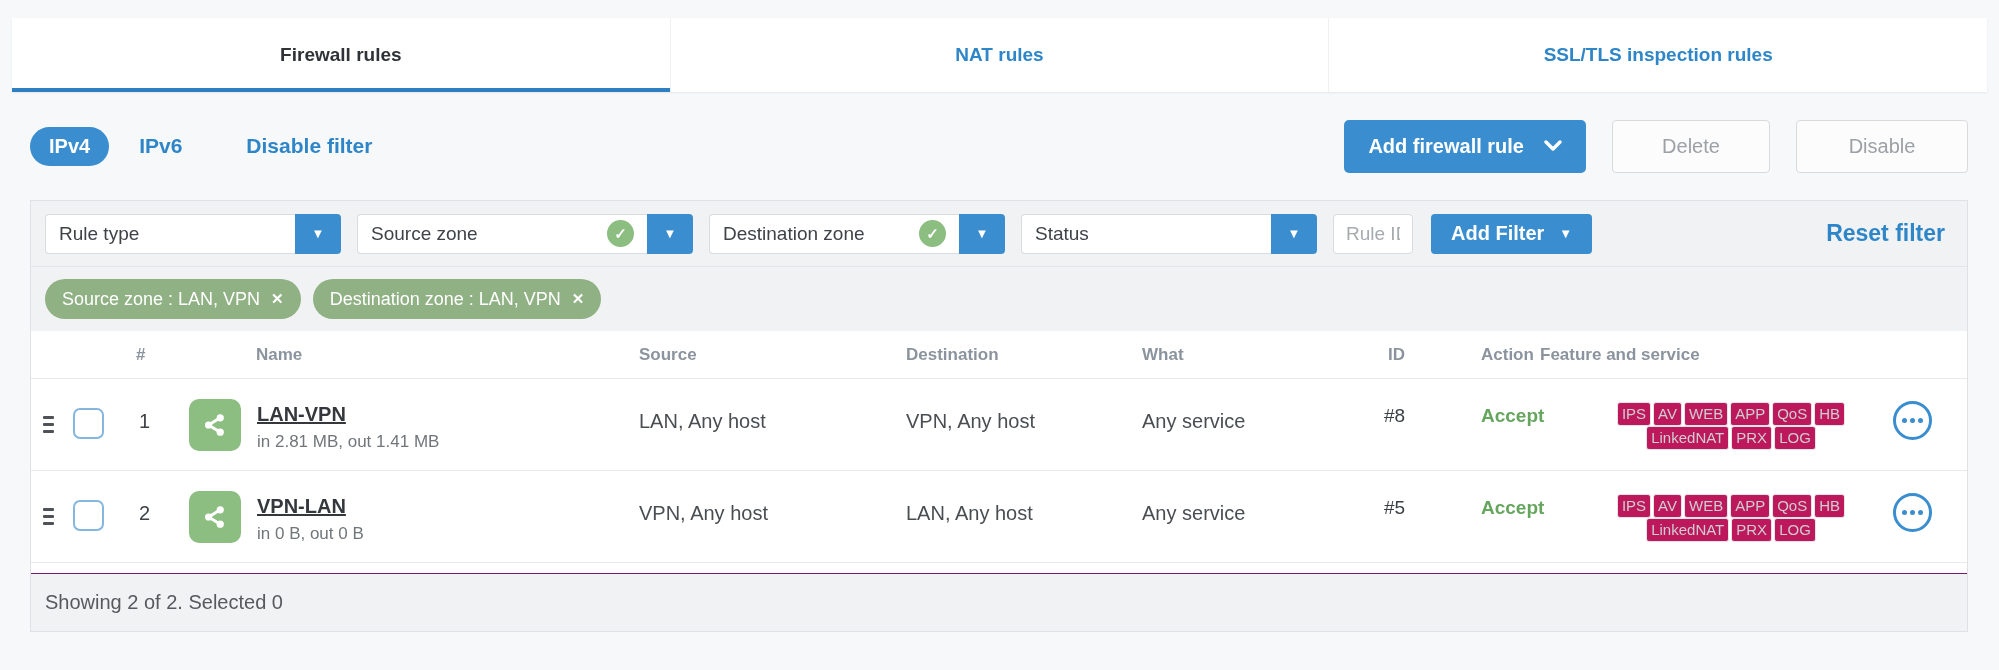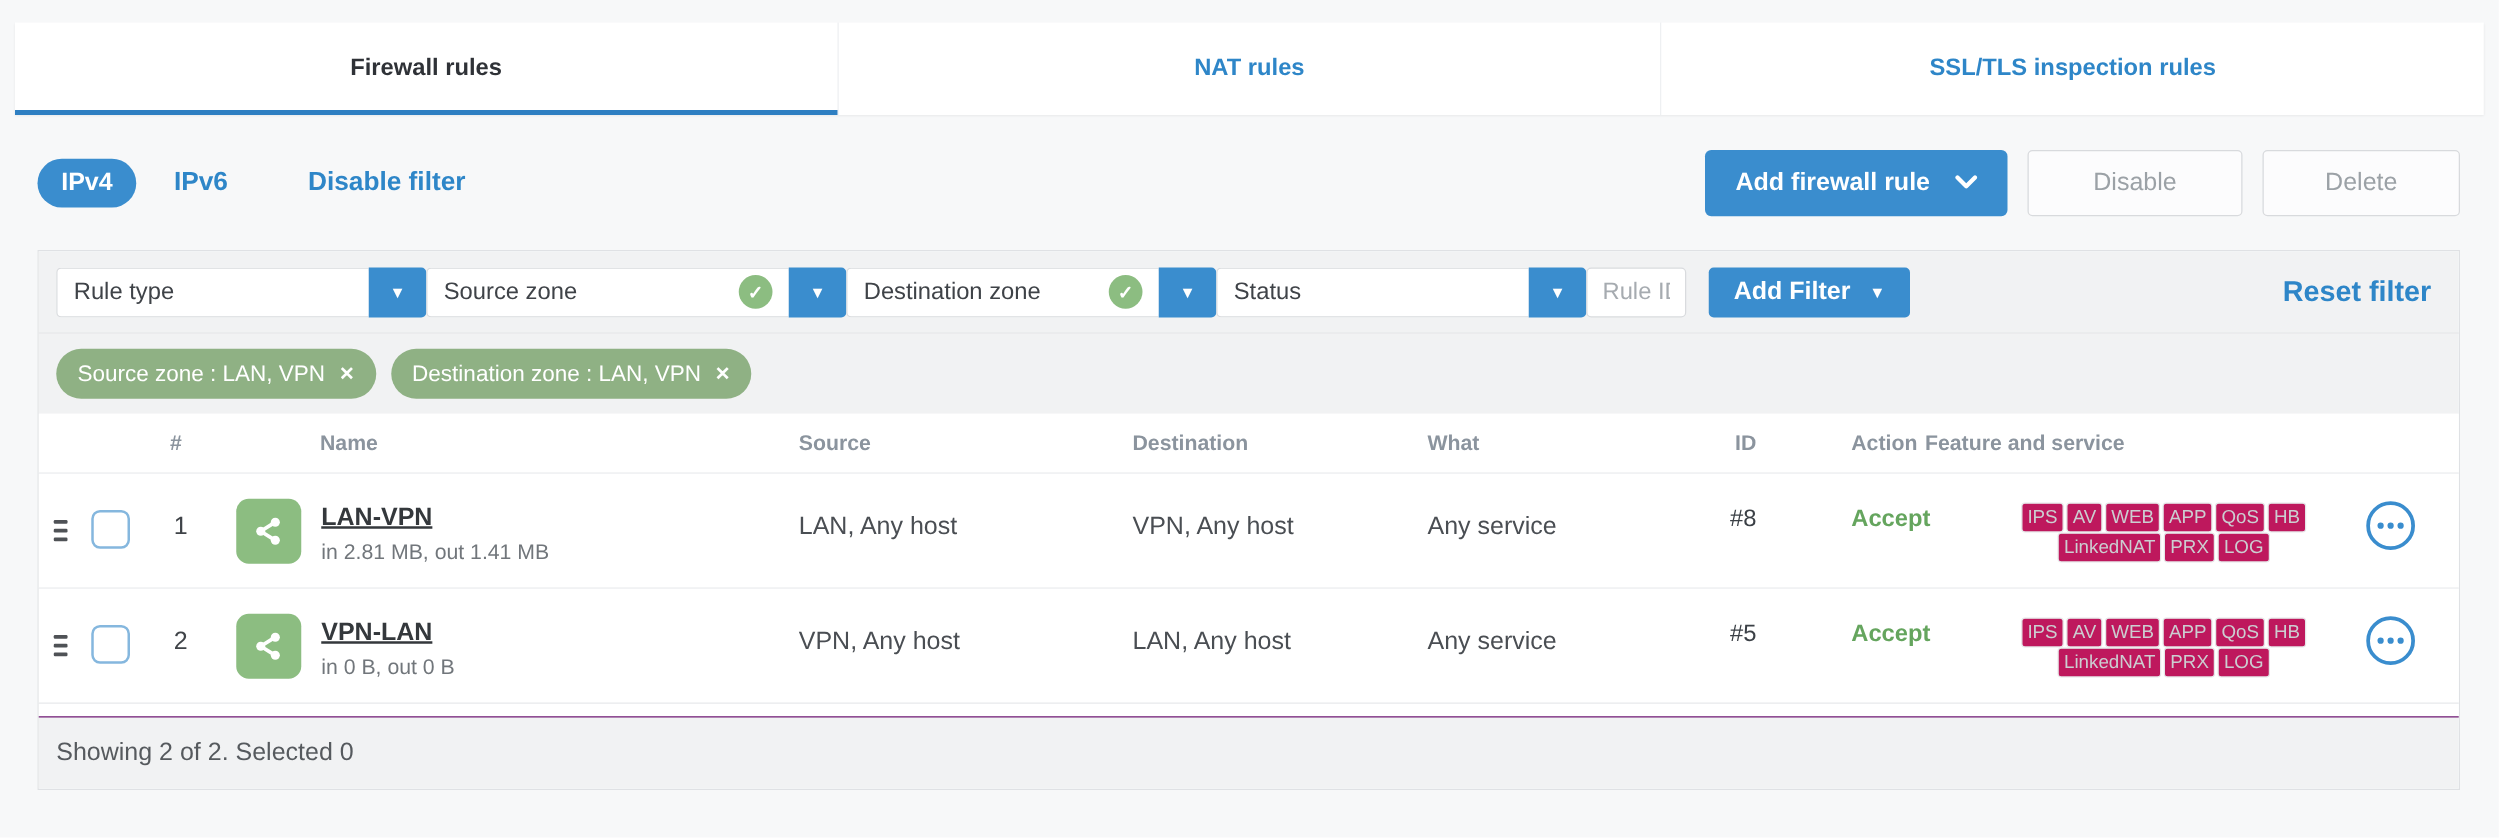--- a/index.html
+++ b/index.html
@@ -32,21 +32,21 @@
   .toolbar {
     position:absolute; left:30px; top:115px; width:1938px; height:62px;
     display:flex; align-items:center;
   }
   .ipv4-pill {
     background:#3a8dce; color:#fff; font-weight:700; font-size:20px;
     padding:8px 19px; border-radius:22px; cursor:pointer;
   }
   .ipv6-link { color:#2e86c8; font-weight:700; font-size:21px; margin-left:30px; cursor:pointer; }
   .disable-filter-link { color:#2e86c8; font-weight:700; font-size:21px; margin-left:64px; cursor:pointer; }
-  .toolbar-right { margin-left:auto; display:flex; align-items:center; gap:16px; }
+  .toolbar-right { margin-left:auto; display:flex; align-items:center; gap:26px; }
   .btn-primary {
     background:#3a8dce; color:#fff; border:none; border-radius:5px;
     height:53px; padding:0 24px; font-size:20px; font-weight:600;
     font-family:inherit; display:flex; align-items:center; gap:20px; cursor:pointer;
   }
   .btn-secondary {
     background:#fcfcfd; color:#9ba1a6; border:1px solid #d8dadd; border-radius:4px;
     height:53px; font-size:20px; font-family:inherit; cursor:pointer;
   }
   .btn-disable { width:172px; }
@@ -54,21 +54,21 @@
   .chev { display:block; }
   
   .panel {
     position:absolute; left:30px; top:200px; width:1938px;
     background:#ffffff; border:1px solid #dfe1e4;
   }
   .filter-row {
     background:#f1f2f3; height:66px; display:flex; align-items:center;
     padding:0 14px; border-bottom:1px solid #e3e5e8;
   }
-  .dropdown { display:flex; height:40px; cursor:pointer;justify-content:space-between; }
+  .dropdown { display:flex; height:40px; margin-right:16px; cursor:pointer;justify-content:space-between; }
   .dd-field {
     background:#fff; border:1px solid #d9dbde; border-right:none;
     border-radius:4px 0 0 4px; display:flex; align-items:center;
     padding:0 13px; font-size:19px; color:#3f4348;
   }
   .w-ruletype { width:250px; } .w-source { width:290px; }
   .w-dest { width:250px; } .w-status { width:250px; }
   .check-badge {
     width:27px; height:27px; border-radius:50%; background:#8cbd81; color:#fff;
     display:flex; align-items:center; justify-content:center;
@@ -163,22 +163,22 @@
   <div class="ipv4-pill">IPv4</div>
   <div class="ipv6-link">IPv6</div>
   <div class="disable-filter-link">Disable filter</div>
   <div class="toolbar-right">
     <button class="btn-primary">
       <span>Add firewall rule</span>
       <svg class="chev" width="18" height="12" viewBox="0 0 18 12">
         <path d="M2 2 L9 9 L16 2" fill="none" stroke="#ffffff" stroke-width="3.4" stroke-linecap="round" stroke-linejoin="round"></path>
       </svg>
     </button>
+    <button class="btn-secondary btn-delete">Delete</button>
     <button class="btn-secondary btn-disable">Disable</button>
-    <button class="btn-secondary btn-delete">Delete</button>
   </div>
 </div>
 
 <div class="panel">
 
   <div class="filter-row">
     <div class="dropdown">
       <div class="dd-field w-ruletype">
         <span>Rule type</span>
       </div>

